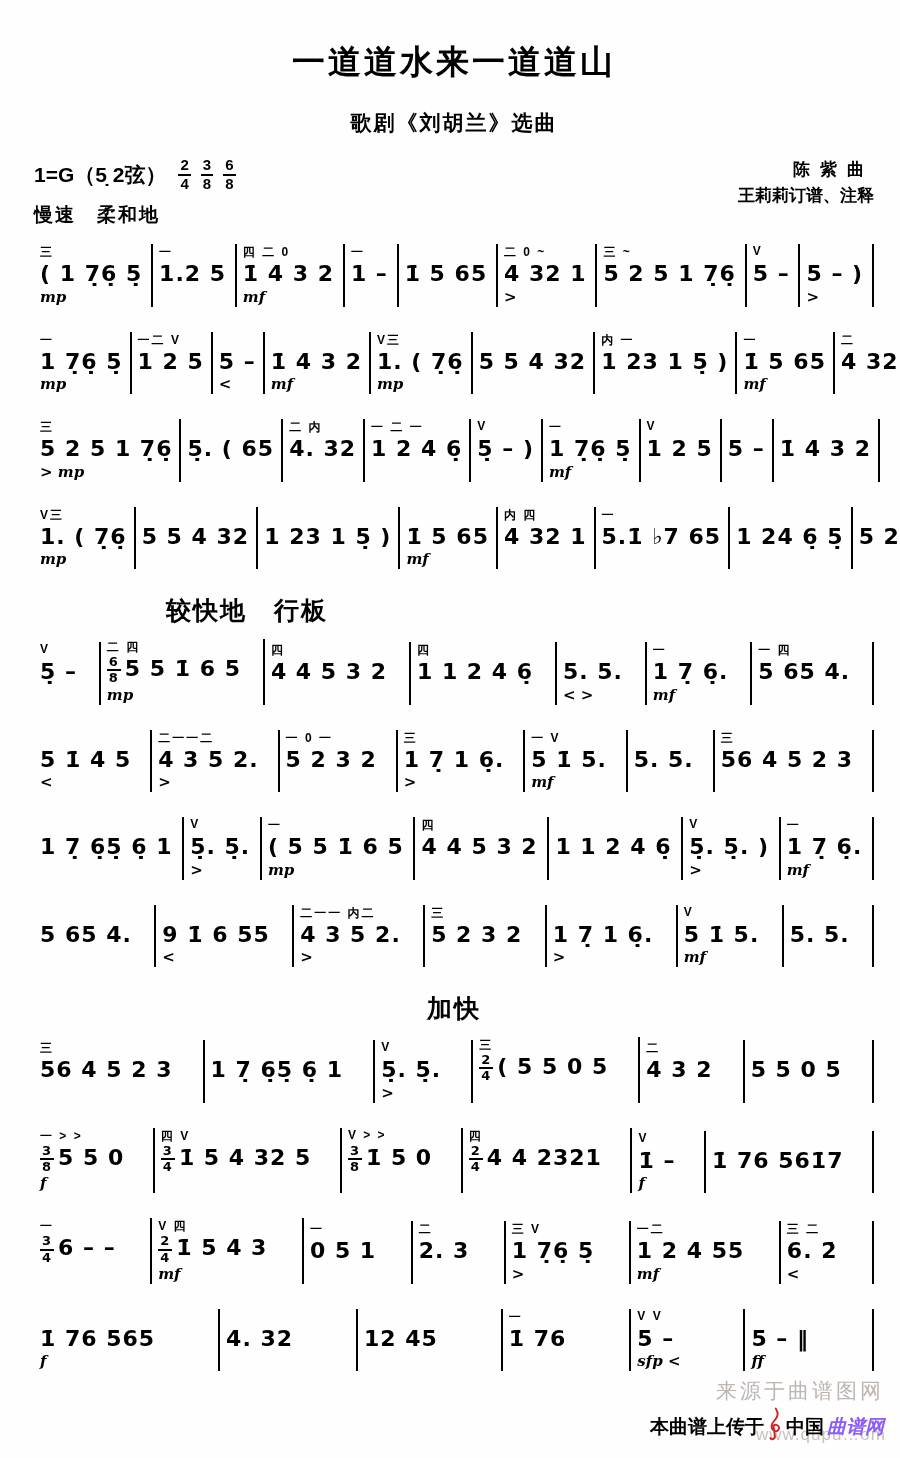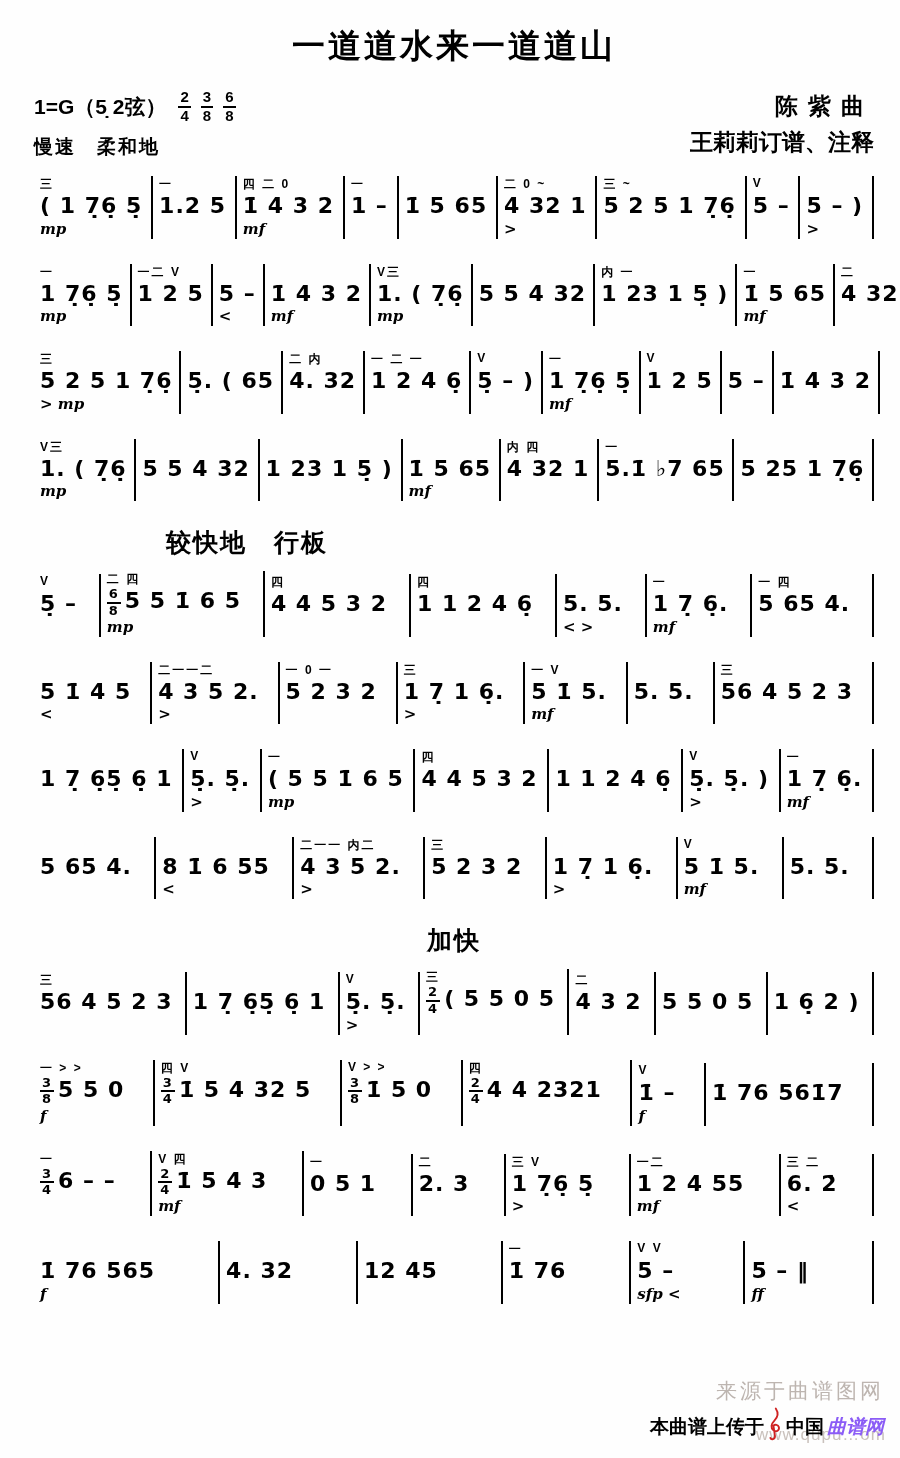--- a/index.html
+++ b/index.html
@@ -1,28 +1,28 @@
 <!DOCTYPE html>
 <html><head>
 <meta charset="utf-8">
 <style>
   html,body{margin:0;padding:0;}
   body{
     width:900px;height:1458px;background:#fefefe;color:#000;
     font-family:"Liberation Sans",sans-serif;position:relative;overflow:hidden;
   }
-  .page{padding:16px 26px 0 34px;}
+  .page{padding:32px 26px 0 34px;}
   .title{text-align:center;font-size:33px;font-weight:bold;letter-spacing:3px;margin-top:8px;}
   .subtitle{text-align:center;font-size:21px;font-weight:600;margin-top:24px;letter-spacing:2px;}
   .meta{display:flex;justify-content:space-between;align-items:flex-start;margin-top:20px;}
   .key-line{display:flex;align-items:center;gap:8px;font-size:21px;font-weight:bold;justify-content:space-between;}
   .fracs{display:inline-flex;gap:10px;margin-left:4px;}
   .frac{display:inline-flex;flex-direction:column;align-items:center;font-size:15px;font-weight:bold;line-height:1.1;}
   .frac .num{border-bottom:2px solid #000;padding:0 2px;}
-  .right-meta{text-align:right;font-size:23px;line-height:1.55;font-weight:600;}
+  .right-meta{text-align:right;font-size:17px;line-height:1.55;font-weight:600;}
   .composer{letter-spacing:10px;}
   .tempo{font-size:19px;font-weight:bold;margin-top:10px;letter-spacing:2px;}
   .score{margin-top:16px;}
   .line{display:flex;align-items:flex-end;margin-bottom:25px;width:100%;}
   .measure{border-right:2px solid #000;padding:0 7px 0 6px;flex:1 1 auto;
     display:flex;flex-direction:column;justify-content:flex-end;}
   .marks{font-size:12px;height:16px;letter-spacing:2px;white-space:nowrap;font-weight:600;}
   .notes{font-size:22px;font-weight:bold;white-space:nowrap;letter-spacing:1px;
     font-family:"DejaVu Sans",sans-serif;line-height:1.25;}
   .notes .frac{font-size:13px;vertical-align:middle;margin-right:4px;}
@@ -41,20 +41,21 @@
   .site-cn{z-index:1;}
   .note-black{z-index:1;}
   .clef{display:inline-block;z-index:1;}
 </style>
 </head>
 <body>
 
 <div class="page">
 
   <div class="title">一道道水来一道道山</div>
+  <div class="subtitle">歌剧《刘胡兰》选曲</div>
 
   <div class="meta">
     <div>
       <div class="key-line">
         <span>1=G（5̣ 2弦）</span>
         <span class="fracs">
           <span class="frac">
             <span class="num">2</span>
             <span class="den">4</span>
           </span>
@@ -244,20 +245,25 @@
           <div class="notes">4 32 1</div>
           <div class="dyn"></div>
         </div>
         <div class="measure">
           <div class="marks">一</div>
           <div class="notes">5.1̇ ♭7 65</div>
           <div class="dyn"></div>
         </div>
         <div class="measure">
           <div class="marks"></div>
+          <div class="notes">1 24 6̣ 5̣</div>
+          <div class="dyn"></div>
+        </div>
+        <div class="measure">
+          <div class="marks"></div>
           <div class="notes">5 25 1 7̣6̣</div>
           <div class="dyn"></div>
         </div>
       </div>
       <div class="tempo-label indent">较快地　行板</div>
       <div class="line">
         <div class="measure">
           <div class="marks">V</div>
           <div class="notes">5̣ –</div>
           <div class="dyn"></div>
@@ -371,21 +377,21 @@
         </div>
       </div>
       <div class="line">
         <div class="measure">
           <div class="marks"></div>
           <div class="notes">5 65 4.</div>
           <div class="dyn"></div>
         </div>
         <div class="measure">
           <div class="marks"></div>
-          <div class="notes">8 1̇ 6 55</div>
+          <div class="notes">9 1̇ 6 55</div>
           <div class="dyn">&lt;</div>
         </div>
         <div class="measure">
           <div class="marks">二一一 内二</div>
           <div class="notes">4 3 5 2.</div>
           <div class="dyn">&gt;</div>
         </div>
         <div class="measure">
           <div class="marks">三</div>
           <div class="notes">5 2 3 2</div>
@@ -433,25 +439,20 @@
           <div class="dyn"></div>
         </div>
         <div class="measure">
           <div class="marks">二</div>
           <div class="notes">4 3 2</div>
           <div class="dyn"></div>
         </div>
         <div class="measure">
           <div class="marks"></div>
           <div class="notes">5 5 0 5</div>
-          <div class="dyn"></div>
-        </div>
-        <div class="measure">
-          <div class="marks"></div>
-          <div class="notes">1 6̣ 2 )</div>
           <div class="dyn"></div>
         </div>
       </div>
       <div class="line">
         <div class="measure">
           <div class="marks">一 &gt; &gt;</div>
           <div class="notes"><span class="frac">
               <span class="num">3</span>
               <span class="den">8</span>
             </span>5 5 0</div>

